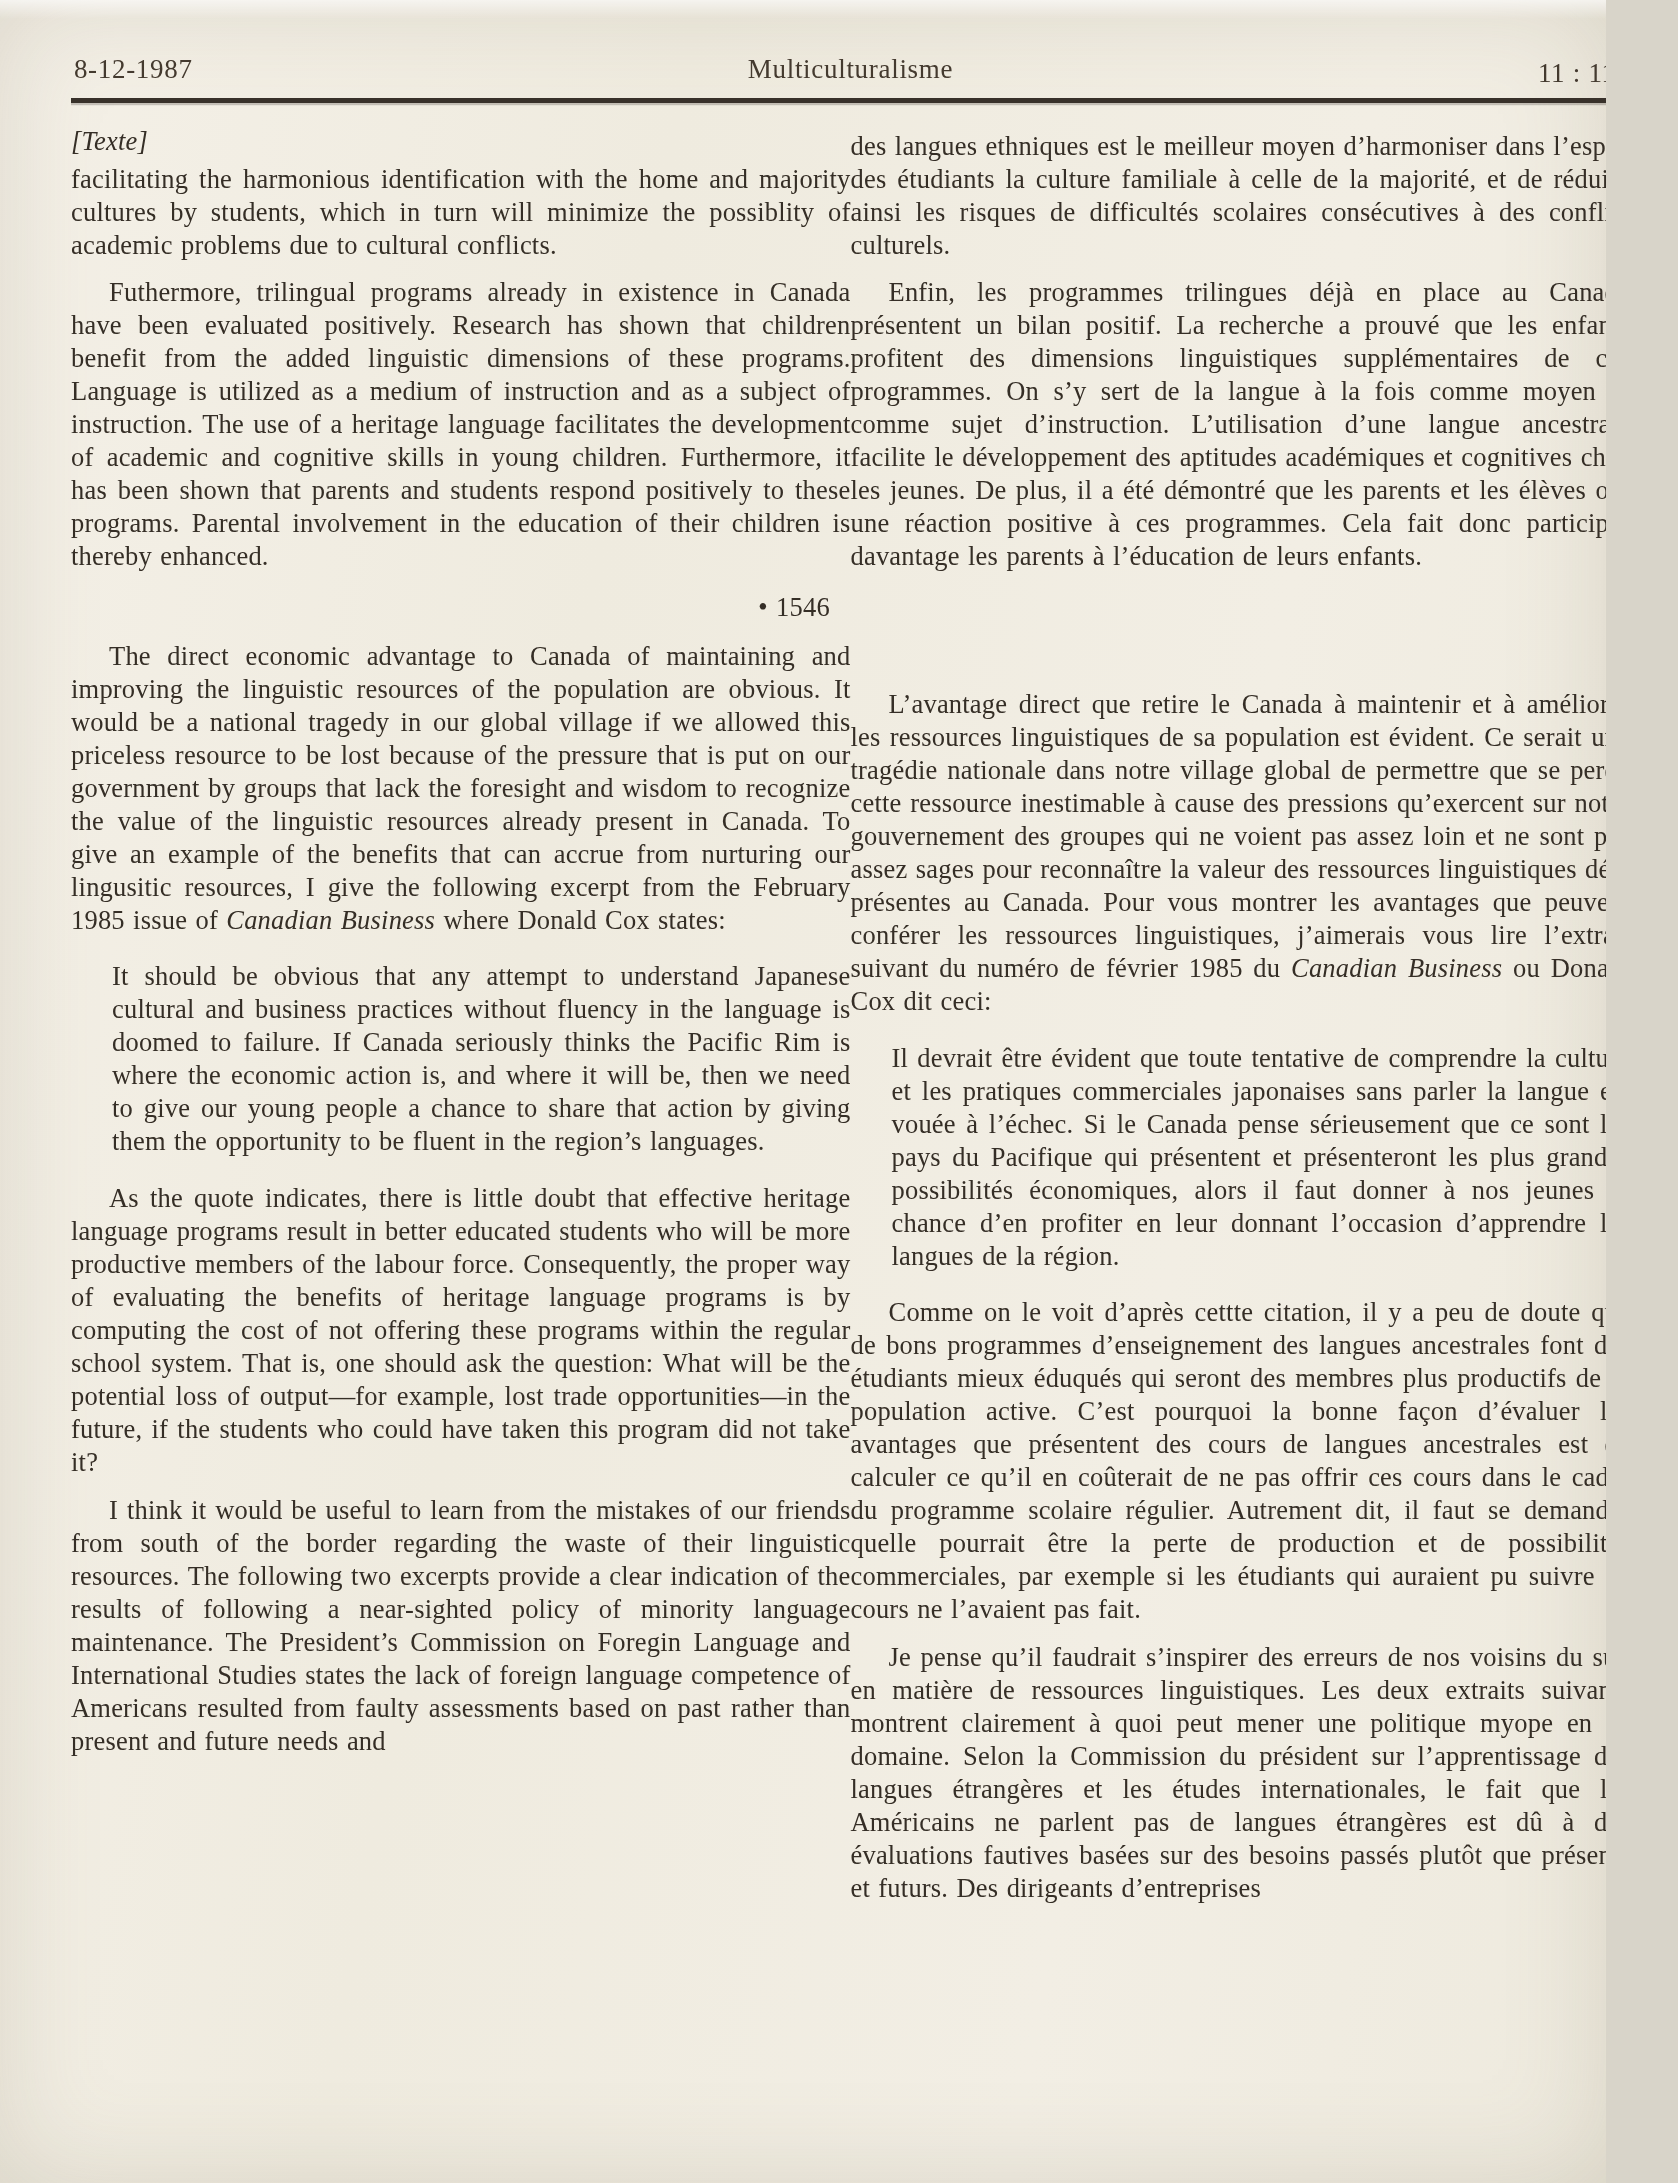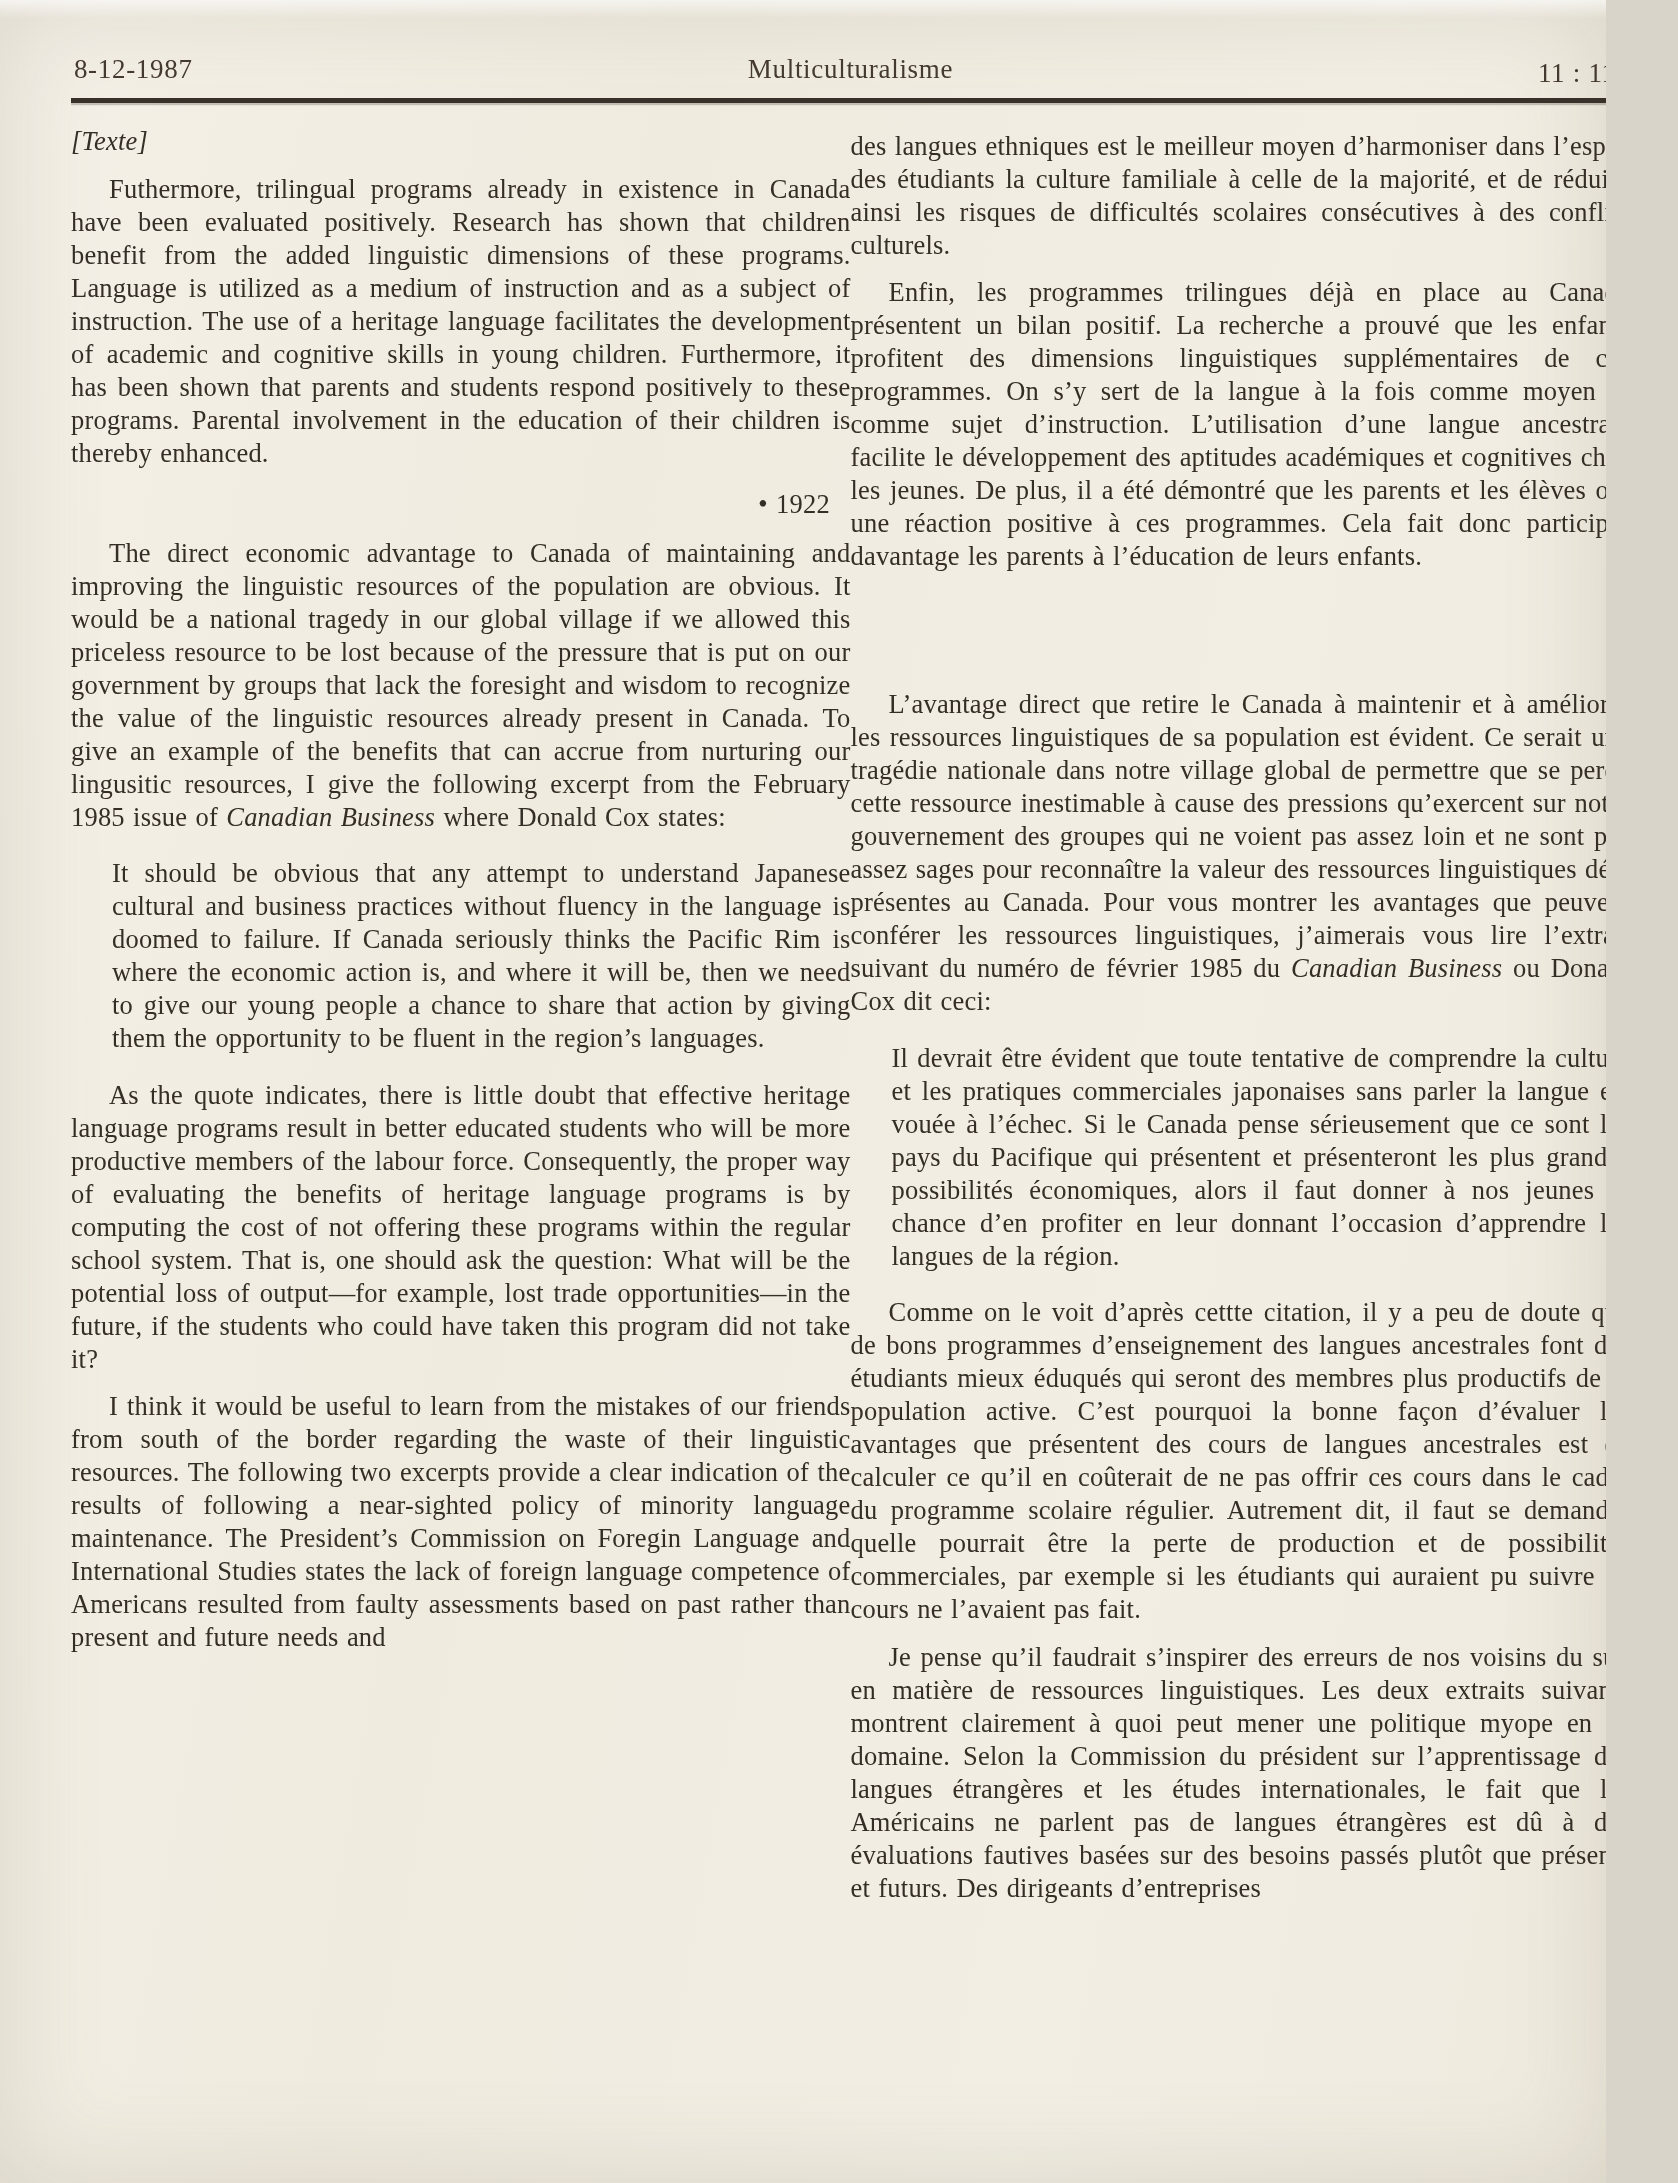--- a/index.html
+++ b/index.html
@@ -98,22 +98,23 @@
       <span class="title">Multiculturalisme</span>
       <span class="pageno">11 : 115</span>
     </div>
 
     <div class="rule"></div>
 
     <div class="columns">
 
       <div class="col">
         <div class="col-label">[Texte]</div>
+        <p class="continuation">facilitating the harmonious identification with the home and majority cultures by students, which in turn will minimize the possiblity of academic problems due to cultural conflicts.</p>
         <p>Futhermore, trilingual programs already in existence in Canada have been evaluated positively. Research has shown that children benefit from the added linguistic dimensions of these programs. Language is utilized as a medium of instruction and as a subject of instruction. The use of a heritage language facilitates the development of academic and cognitive skills in young children. Furthermore, it has been shown that parents and students respond positively to these programs. Parental involvement in the education of their children is thereby enhanced.</p>
-        <div class="timestamp">• 1922</div>
+        <div class="timestamp">• 1546</div>
         <p><span>The direct economic advantage to Canada of maintaining and improving the linguistic resources of the population are obvious. It would be a national tragedy in our global village if we allowed this priceless resource to be lost because of the pressure that is put on our government by groups that lack the foresight and wisdom to recognize the value of the linguistic resources already present in Canada. To give an example of the benefits that can accrue from nurturing our lingusitic resources, I give the following excerpt from the February 1985 issue of </span><em>Canadian Business</em><span> where Donald Cox states:</span></p>
         <blockquote>It should be obvious that any attempt to understand Japanese cultural and business practices without fluency in the language is doomed to failure. If Canada seriously thinks the Pacific Rim is where the economic action is, and where it will be, then we need to give our young people a chance to share that action by giving them the opportunity to be fluent in the region’s languages.</blockquote>
         <p>As the quote indicates, there is little doubt that effective heritage language programs result in better educated students who will be more productive members of the labour force. Consequently, the proper way of evaluating the benefits of heritage language programs is by computing the cost of not offering these programs within the regular school system. That is, one should ask the question: What will be the potential loss of output—for example, lost trade opportunities—in the future, if the students who could have taken this program did not take it?</p>
         <p>I think it would be useful to learn from the mistakes of our friends from south of the border regarding the waste of their linguistic resources. The following two excerpts provide a clear indication of the results of following a near-sighted policy of minority language maintenance. The President’s Commission on Foregin Language and International Studies states the lack of foreign language competence of Americans resulted from faulty assessments based on past rather than present and future needs and</p>
       </div>
 
       <div class="col">
         <p class="continuation">des langues ethniques est le meilleur moyen d’harmoniser dans l’esprit des étudiants la culture familiale à celle de la majorité, et de réduire ainsi les risques de difficultés scolaires consécutives à des conflits culturels.</p>
         <p>Enfin, les programmes trilingues déjà en place au Canada présentent un bilan positif. La recherche a prouvé que les enfants profitent des dimensions linguistiques supplémentaires de ces programmes. On s’y sert de la langue à la fois comme moyen et comme sujet d’instruction. L’utilisation d’une langue ancestrale facilite le développement des aptitudes académiques et cognitives chez les jeunes. De plus, il a été démontré que les parents et les élèves ont une réaction positive à ces programmes. Cela fait donc participer davantage les parents à l’éducation de leurs enfants.</p>
         <p class="after-gap"><span>L’avantage direct que retire le Canada à maintenir et à améliorer les ressources linguistiques de sa population est évident. Ce serait une tragédie nationale dans notre village global de permettre que se perde cette ressource inestimable à cause des pressions qu’exercent sur notre gouvernement des groupes qui ne voient pas assez loin et ne sont pas assez sages pour reconnaître la valeur des ressources linguistiques déjà présentes au Canada. Pour vous montrer les avantages que peuvent conférer les ressources linguistiques, j’aimerais vous lire l’extrait suivant du numéro de février 1985 du </span><em>Canadian Business</em><span> ou Donald Cox dit ceci:</span></p>

